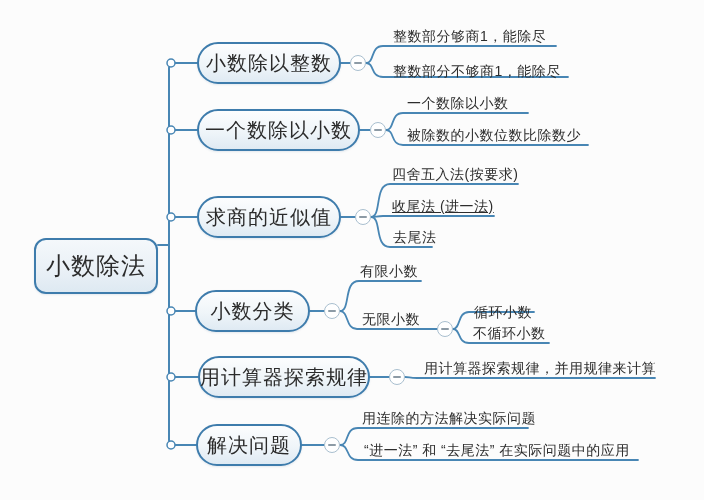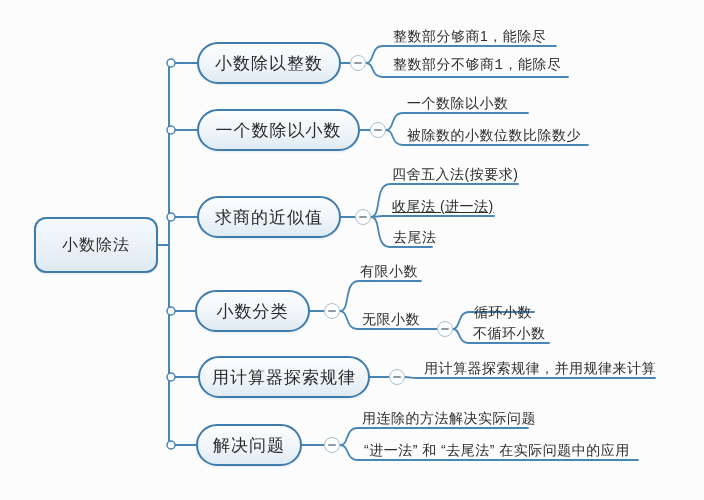--- a/index.html
+++ b/index.html
@@ -16,27 +16,28 @@
   }
   .stage{position:absolute;left:0;top:0;width:704px;height:500px;}
   svg.wires{position:absolute;left:0;top:0;width:704px;height:500px;}
   .ln{fill:none;stroke:var(--line);stroke-width:2;stroke-linecap:round;}
   .ln.thin{stroke-width:1.8;}
   .dot{fill:#FFFFFF;stroke:var(--line);stroke-width:1.5;}
   .node{
     position:absolute;display:flex;align-items:center;justify-content:center;
     background:linear-gradient(180deg,#FCFDFE 0%,#EFF5F9 55%,#DFEAF3 100%);
     border:2px solid var(--node-border);
-    font-size:17px;letter-spacing:1px;color:#2B2B2B;
+    font-size:20px;letter-spacing:1px;color:#2B2B2B;
     box-shadow:0 1px 2px rgba(60,100,140,0.12);
   }
   .node.pill{border-radius:22px;height:42px;}
   .node.root{
-    border-radius:12px;height:56px;font-size:16px;
+    border-radius:12px;height:56px;font-size:24px;
     background:linear-gradient(180deg,#F4F8FB 0%,#E9F0F6 60%,#DEE9F2 100%);
+    margin-top:21px;
   }
   .leaf{
     position:absolute;height:19px;line-height:19px;font-size:14px;
     color:var(--text);white-space:nowrap;letter-spacing:0.5px;
   }
   .collapse{
     position:absolute;width:16px;height:16px;border-radius:50%;
     background:#FFFFFF;border:1.5px solid var(--minus-border);
     display:flex;align-items:center;justify-content:center;
   }
@@ -90,21 +91,21 @@
     <span>小数分类</span>
   </div>
   <div class="node pill" style="left:198px;top:356px;width:172px;">
     <span>用计算器探索规律</span>
   </div>
   <div class="node pill" style="left:196px;top:424px;width:106px;">
     <span>解决问题</span>
   </div>
 
   <div class="leaf" style="left:393px;top:27px;">整数部分够商1，能除尽</div>
-  <div class="leaf" style="left:393px;top:56px;font-family:Liberation Mono, monospace;">整数部分不够商1，能除尽</div>
+  <div class="leaf" style="left:393px;top:62px;">整数部分不够商1，能除尽</div>
 
   <div class="leaf" style="left:407px;top:94px;">一个数除以小数</div>
   <div class="leaf" style="left:407px;top:126px;">被除数的小数位数比除数少</div>
 
   <div class="leaf" style="left:392px;top:165px;">四舍五入法(按要求)</div>
   <div class="leaf" style="left:392px;top:197px;text-decoration:underline;">收尾法 (进一法)</div>
   <div class="leaf" style="left:393px;top:228px;">去尾法</div>
 
   <div class="leaf" style="left:360px;top:262px;">有限小数</div>
   <div class="leaf" style="left:362px;top:310px;">无限小数</div>

